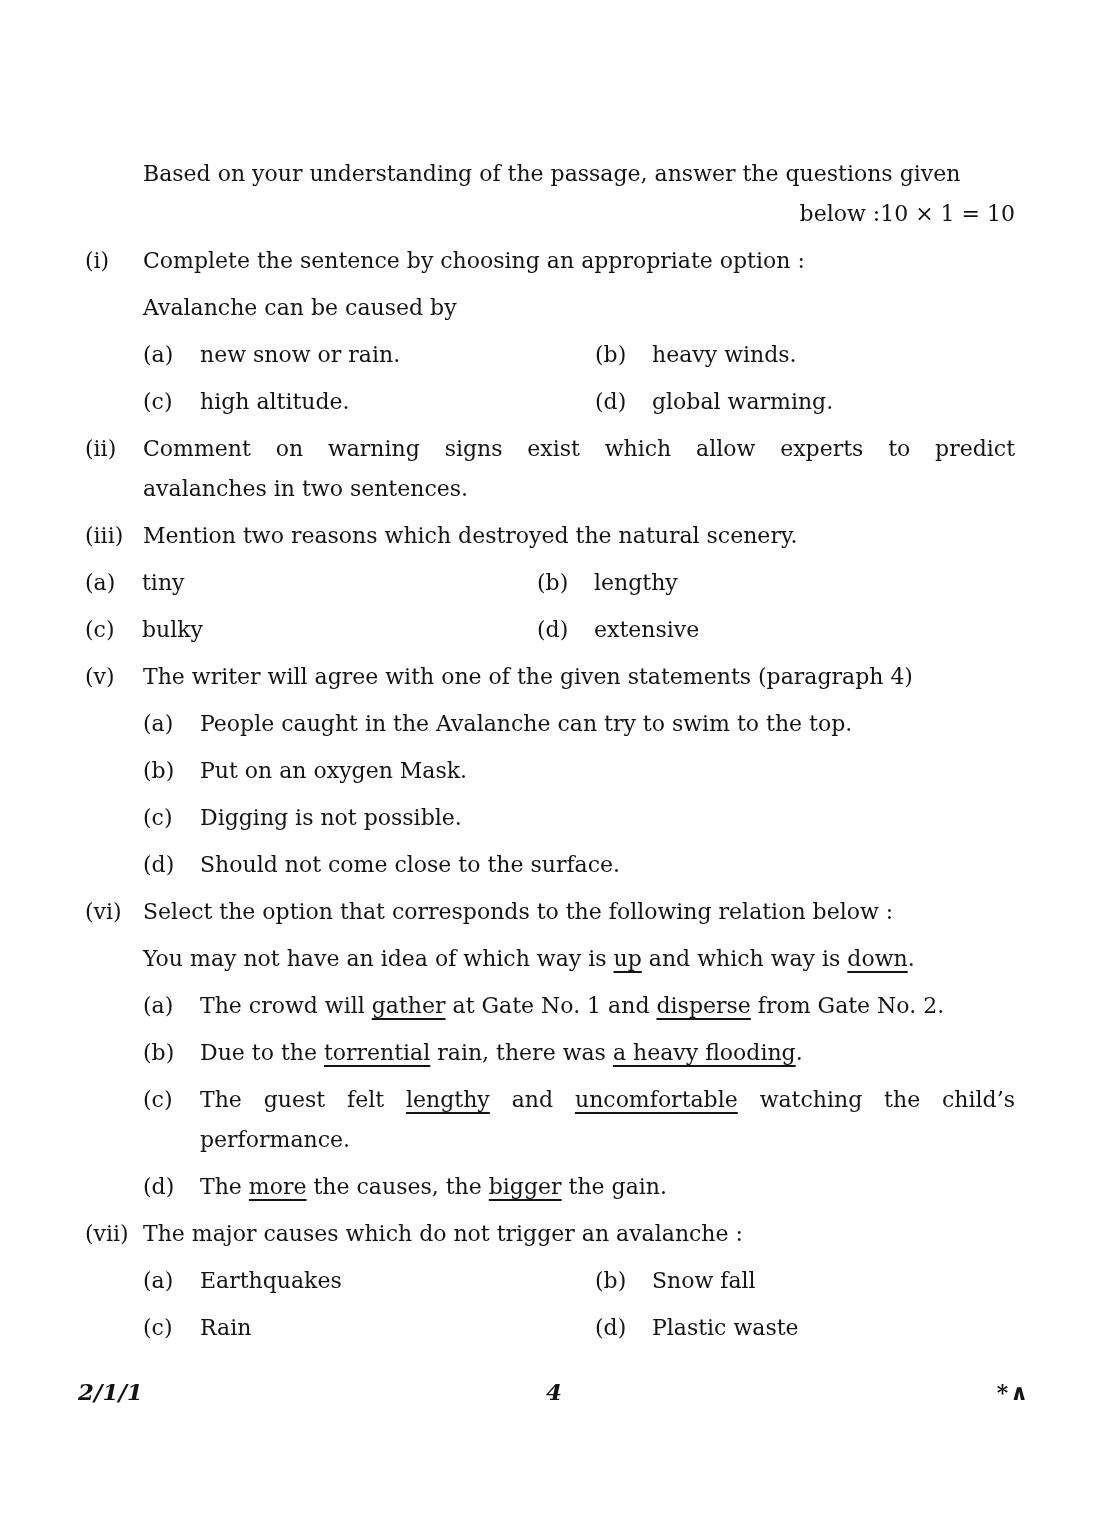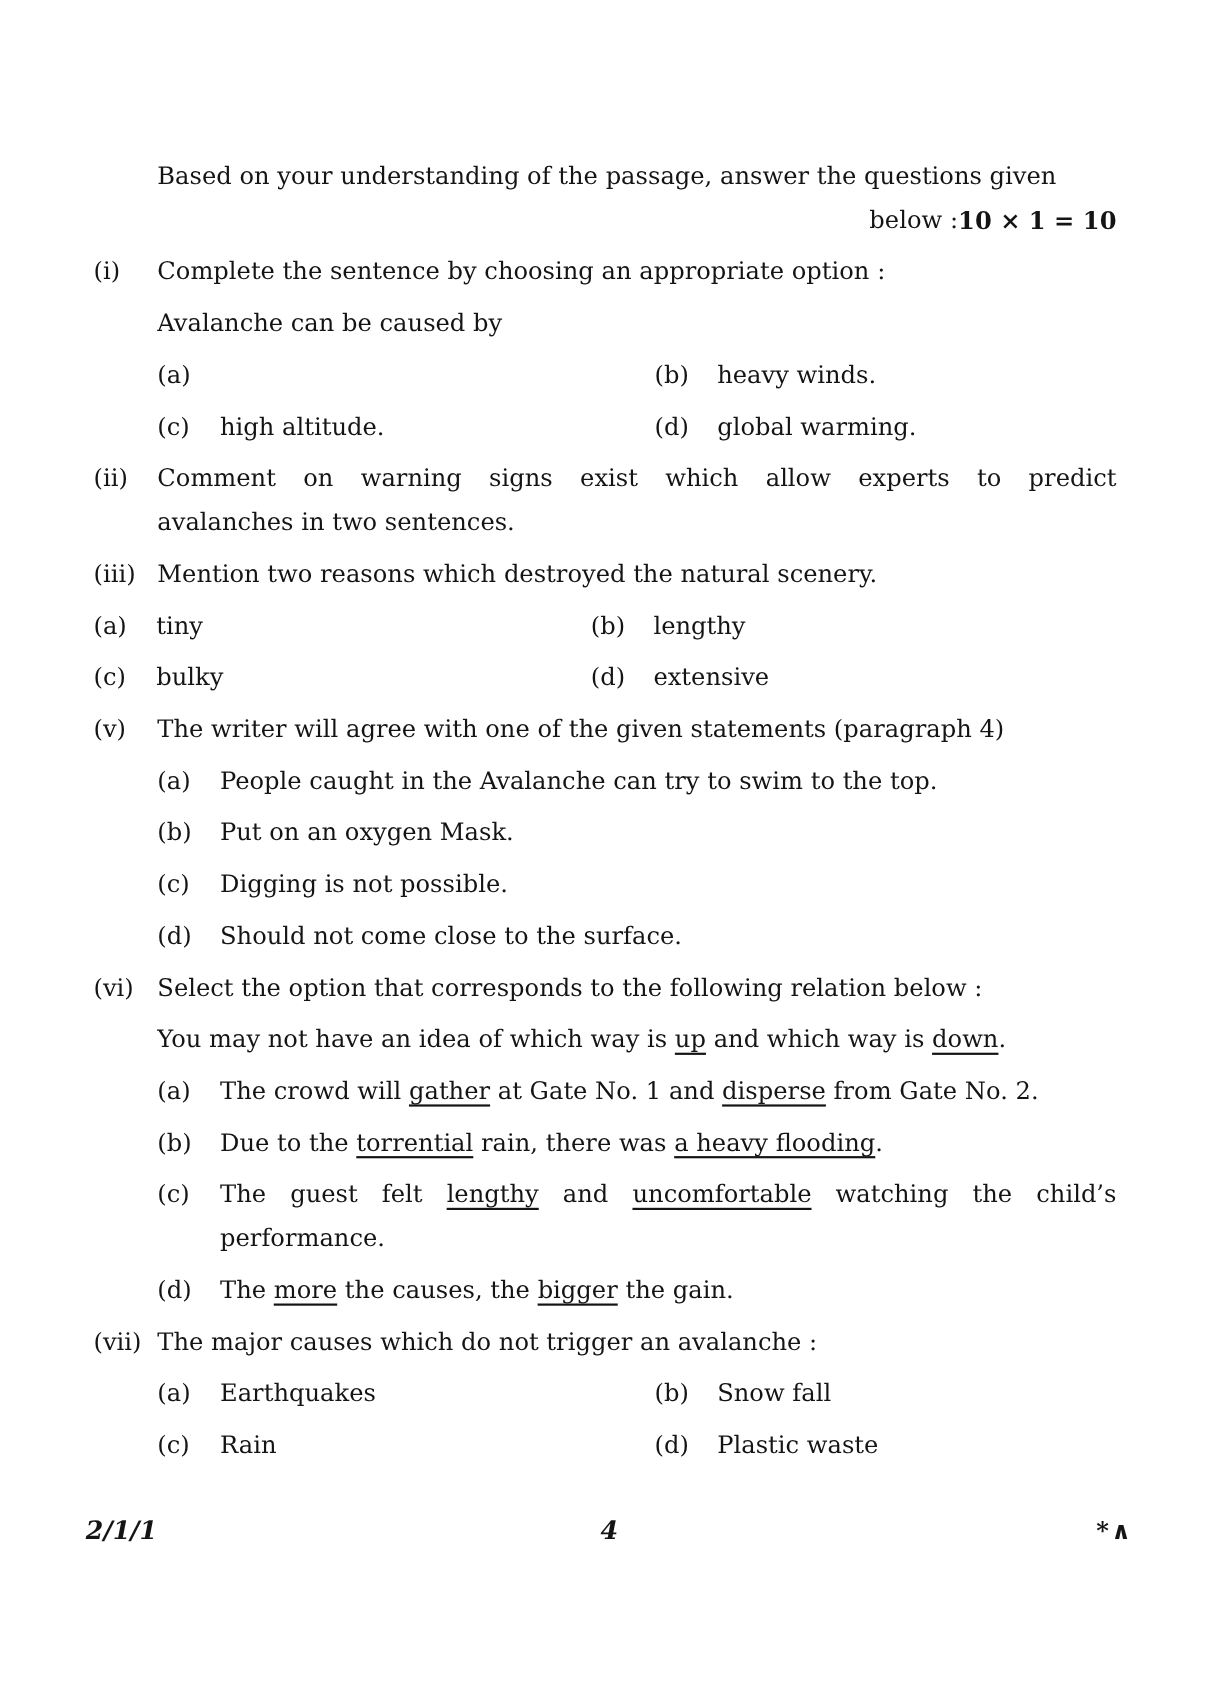--- a/index.html
+++ b/index.html
@@ -8,39 +8,39 @@
     width: 1105px; height: 1530px;
     background: #ffffff;
     color: #141414;
     font-family: "DejaVu Serif", "Liberation Serif", serif;
     font-size: 22px;
     position: relative;
     overflow: hidden;
   }
   .content {
     position: absolute;
-    top: 141px; left: 85px; right: 90px;
+    top: 154px; left: 85px; right: 90px;
   }
   p { margin: 0; }
   .line {
     line-height: 40px;
     white-space: nowrap;
     margin: 0 0 7px 0;
   }
   .line.tight { margin-bottom: 0; }
   .stretch {
     text-align: justify;
     text-align-last: justify;
   }
   .intro { margin-left: 58px; }
   .intro-line2 {
     display: flex;
     justify-content: flex-end;
   }
-  .marks { font-weight: bold; }
+  .marks { font-weight: normal; }
   .q { display: flex; }
   .qnum {
     flex: 0 0 58px; width: 58px;
     line-height: 40px;
     white-space: nowrap;
   }
   .qbody { flex: 1; min-width: 0; }
   .grid {
     display: grid;
     grid-template-columns: 452px 1fr;
@@ -86,20 +86,21 @@
   </div>
 
   <section class="q">
     <div class="qnum">(i)</div>
     <div class="qbody">
       <p class="line">Complete the sentence by choosing an appropriate option :</p>
       <p class="line">Avalanche can be caused by</p>
       <div class="grid">
         <div class="opt">
           <span class="olab">(a)</span>
+          <span class="otxt">new snow or rain.</span>
         </div>
         <div class="opt">
           <span class="olab">(b)</span>
           <span class="otxt">heavy winds.</span>
         </div>
         <div class="opt">
           <span class="olab">(c)</span>
           <span class="otxt">high altitude.</span>
         </div>
         <div class="opt">

